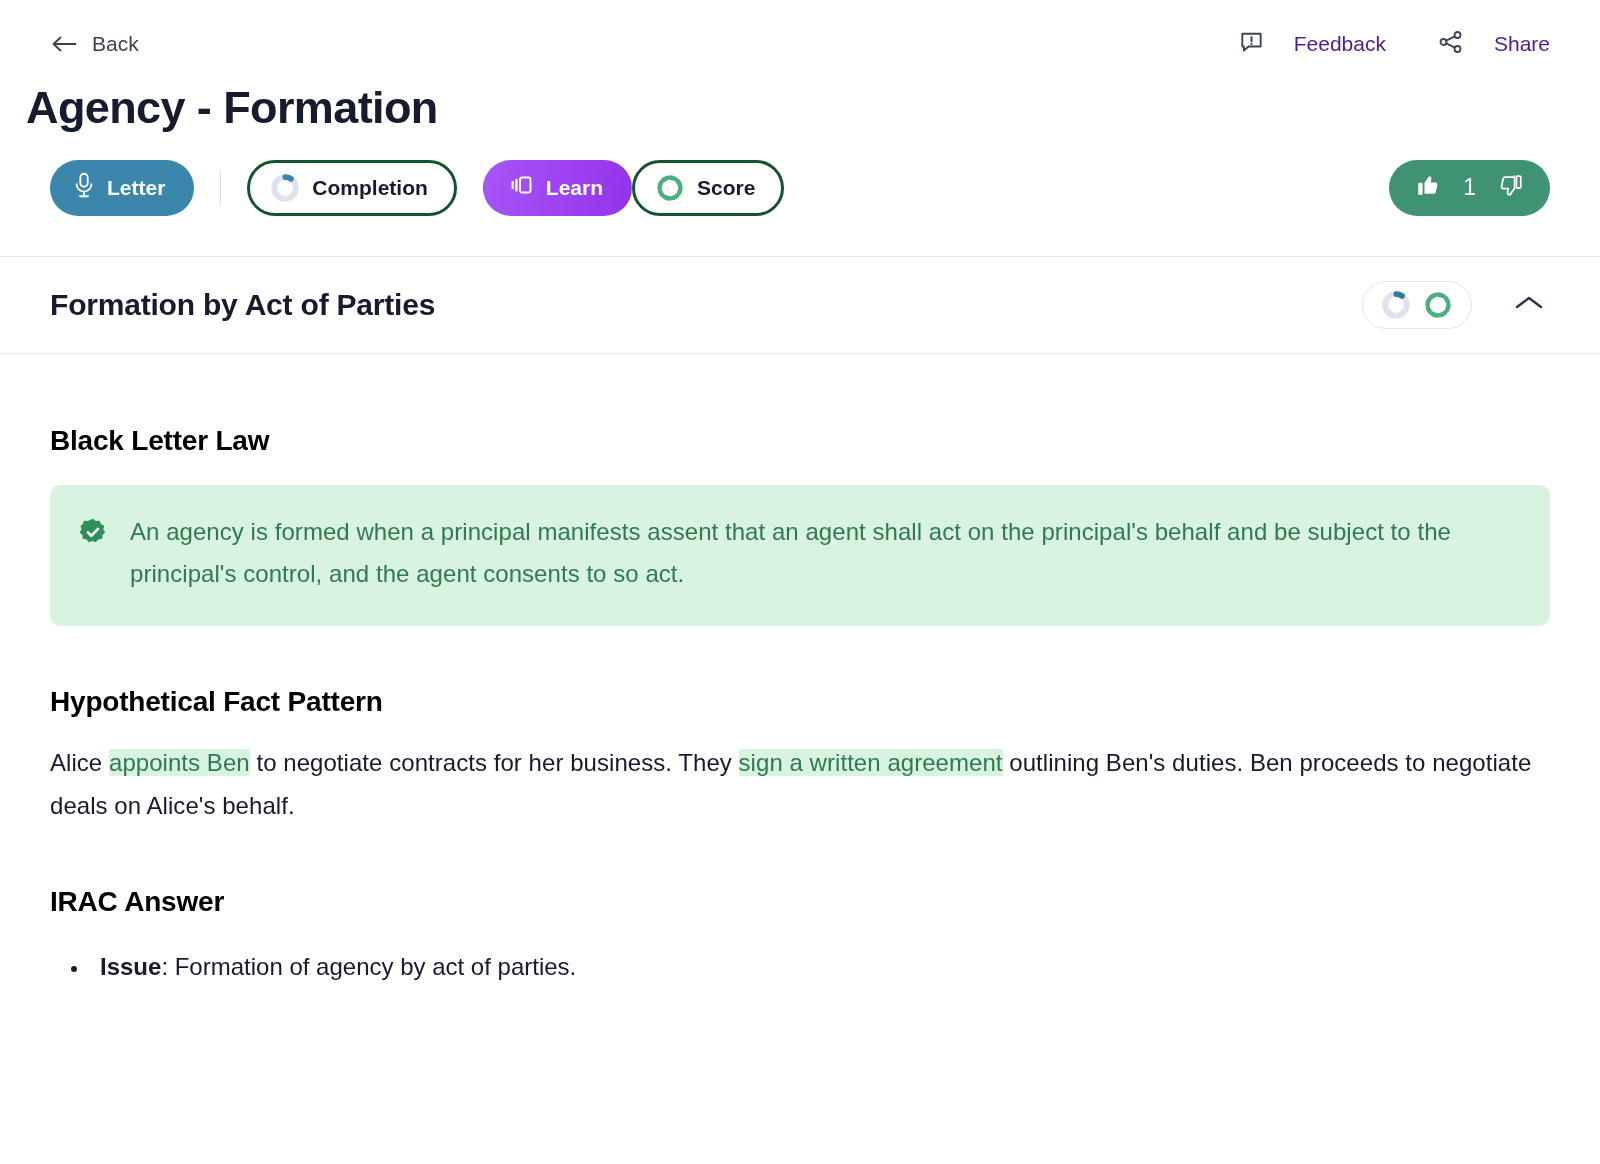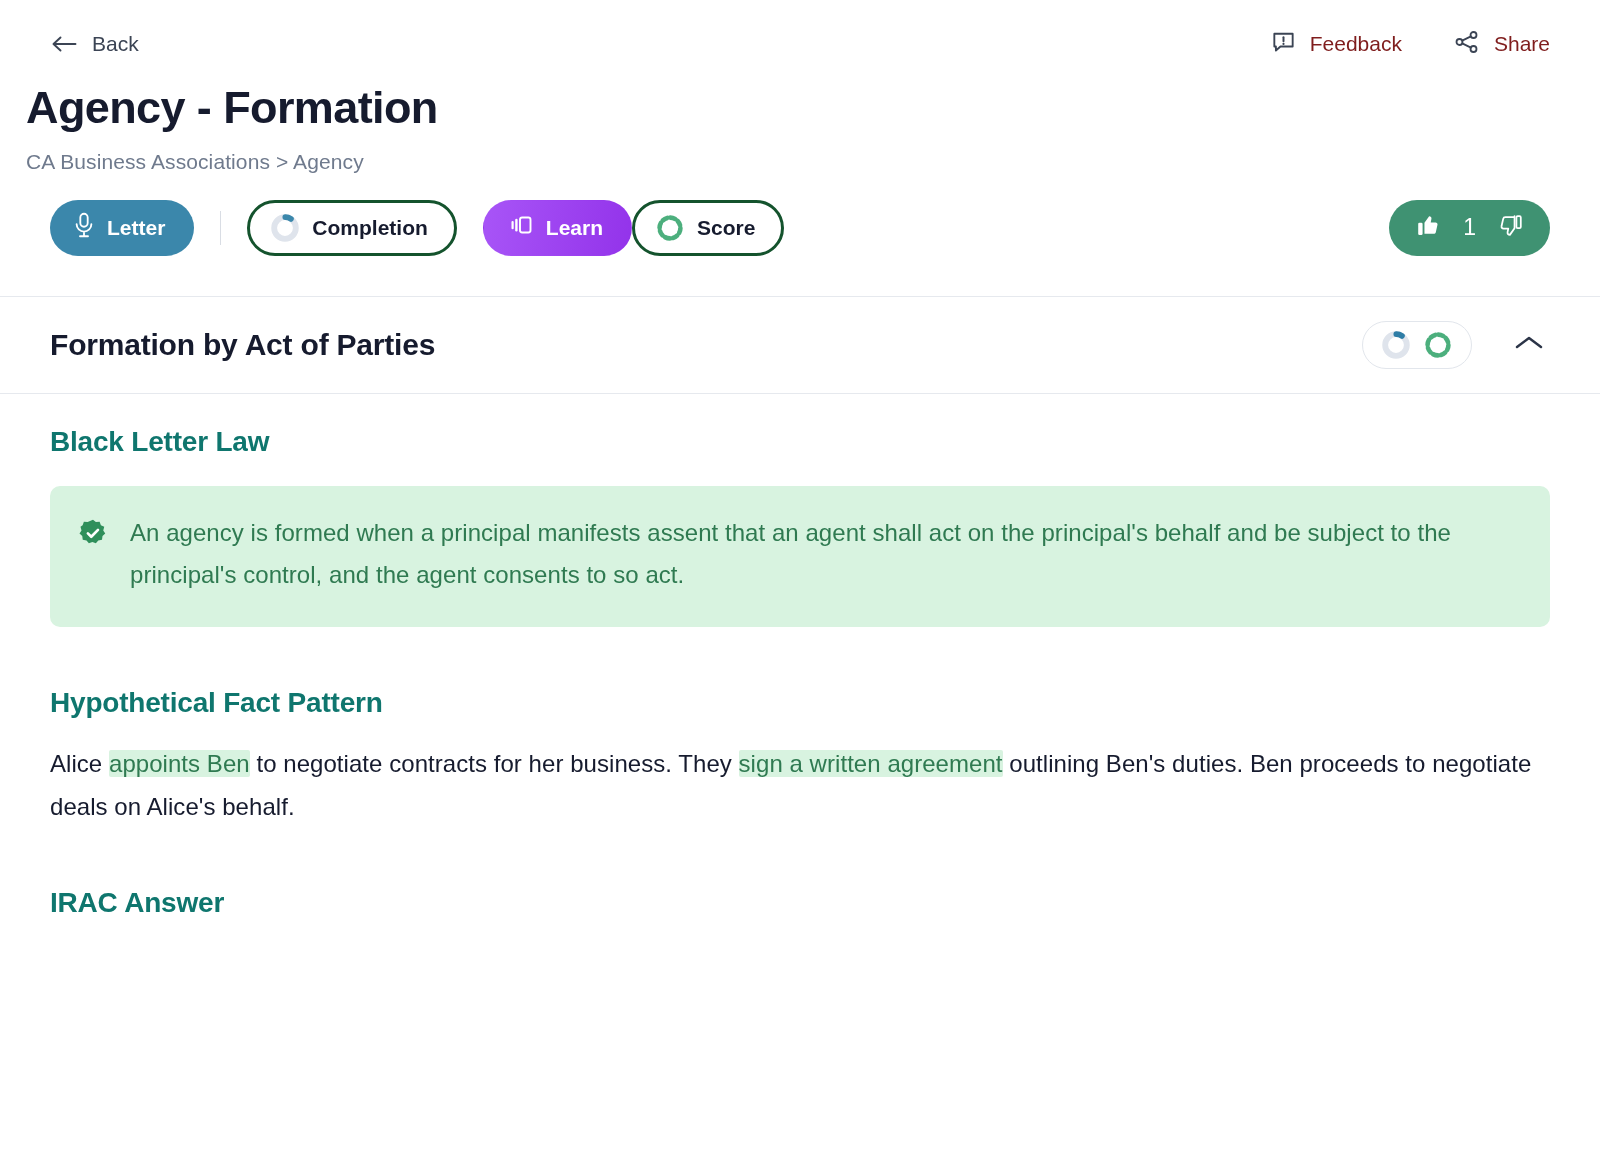--- a/index.html
+++ b/index.html
@@ -20,22 +20,22 @@
   }
   .back-btn {
     display: inline-flex; align-items: center; gap: 14px;
     font-size: 21px; color: #3b4454; font-weight: 400;
     cursor: pointer; background: none; border: 0; padding: 4px 2px;
     font-family: "Liberation Sans", sans-serif;
   }
   .back-btn .arrow { display: inline-flex; }
   .top-actions { display: flex; align-items: center; gap: 52px; }
   .top-action {
-    display: inline-flex; align-items: center; gap: 14px;
-    font-size: 21px; color: #7f1d1d; cursor: pointer;
+    display: inline-flex; align-items: center; gap: 30px;
+    font-size: 21px; color: #4c1d95; cursor: pointer;
   }
 
   
   .header { padding: 0 26px; }
   .title {
     font-size: 45px; font-weight: bold; letter-spacing: -0.6px;
     margin: 22px 0 0 0; color: #161b2e; line-height: 1.15;
   }
   .breadcrumb {
     font-size: 21px; color: #6f7a8d; margin-top: 16px; letter-spacing: 0.1px;
@@ -96,22 +96,22 @@
     height: 48px; padding: 0 18px; cursor: pointer; background: #fff;
   }
   .chevron-btn {
     background: none; border: 0; cursor: pointer; padding: 6px;
     display: inline-flex; align-items: center; justify-content: center;
   }
 
   
   .content { padding: 0 50px; }
   .h-sub {
-    font-size: 28px; font-weight: bold; color: #0f766e;
-    margin: 32px 0 0 0; letter-spacing: -0.2px;
+    font-size: 28px; font-weight: bold; color: #000000;
+    margin: 71px 0 0 0; letter-spacing: -0.2px;
   }
   .blackletter {
     margin-top: 28px; background: #d8f3e0; border-radius: 10px;
     padding: 26px 30px 30px 28px;
     display: flex; gap: 22px; align-items: flex-start;
   }
   .blackletter .badge { flex: 0 0 auto; margin-top: 6px; }
   .blackletter .bl-text {
     color: #2f7a51; font-size: 24px; line-height: 1.78; letter-spacing: 0.05px;
   }
@@ -164,21 +164,20 @@
             <path d="M8.2 10.6 16.9 6.4M8.2 13.4l8.7 4.2" stroke="#3b4454" stroke-width="1.8" stroke-linecap="round"></path>
           </svg>
         </span>
         <span>Share</span>
       </div>
     </div>
   </div>
 
   <div class="header">
     <h1 class="title">Agency - Formation</h1>
-    <div class="breadcrumb">CA Business Associations &gt; Agency</div>
   </div>
 
   <div class="toolbar">
     <div class="tool-row-left">
 
       <button class="pill pill-listen">
         <span>
           <svg width="22" height="26" viewBox="0 0 20 24" fill="none">
             <rect x="6.6" y="1.6" width="6.8" height="12" rx="3.4" stroke="#fff" stroke-width="1.7"></rect>
             <path d="M3.2 11.3a6.8 6.8 0 0 0 13.6 0M10 18.2v4.2M6.3 22.4h7.4" stroke="#fff" stroke-width="1.7" stroke-linecap="round"></path>
@@ -280,15 +279,18 @@
       </span>
       <div class="bl-text">An agency is formed when a principal manifests assent that an agent shall act on the principal's behalf and be subject to the principal's control, and the agent consents to so act.</div>
     </div>
 
     <h2 class="h-sub" style="margin-top:60px">Hypothetical Fact Pattern</h2>
 
     <p class="para"><span>Alice </span><span class="hl">appoints Ben</span><span> to negotiate contracts for her business. They </span><span class="hl">sign a written agreement</span><span> outlining Ben's duties. Ben proceeds to negotiate deals on Alice's behalf.</span></p>
 
     <h2 class="h-sub" style="margin-top:58px">IRAC Answer</h2>
 
+    <ul class="irac-list">
+      <li><b>Issue</b><span>: Formation of agency by act of parties.</span></li>
+    </ul>
 
   </div>
 </div>
 
 </body></html>

